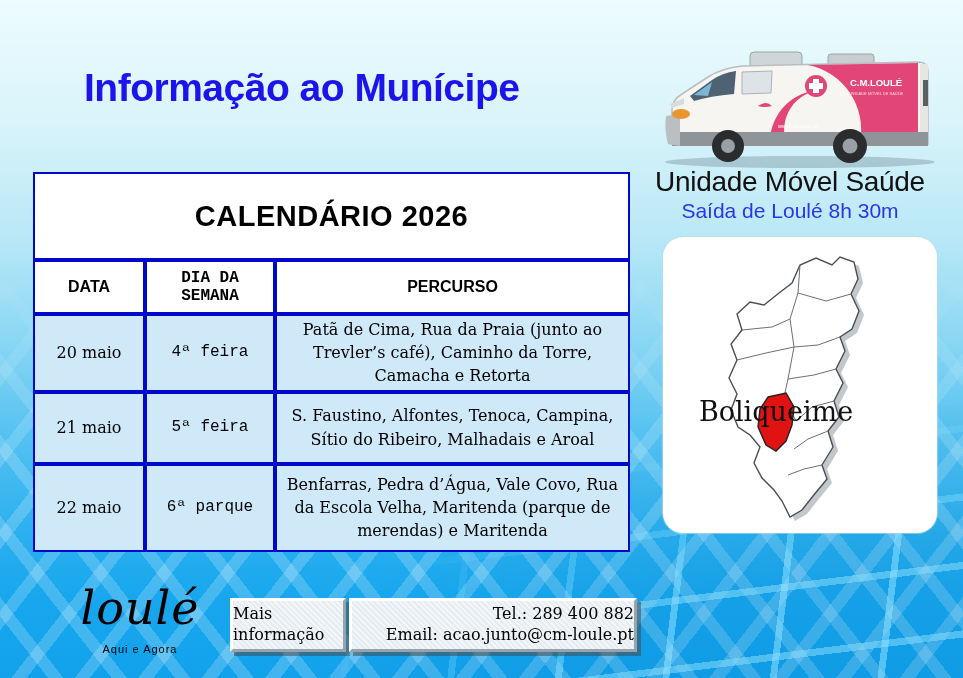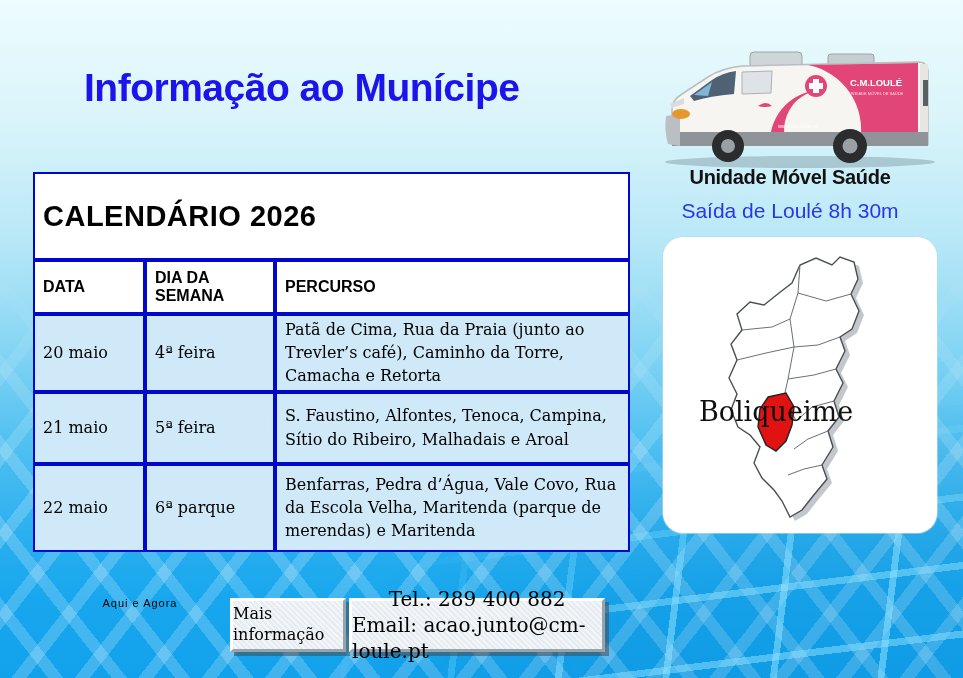--- a/index.html
+++ b/index.html
@@ -41,49 +41,49 @@
   }
 
   
   .calendar{
     position:absolute;left:33px;top:172px;width:597px;
     border-collapse:separate;border-spacing:0;
     background:transparent;
   }
   .calendar th,.calendar td{
     border:2px solid #0008cc;
-    text-align:left;vertical-align:middle;
+    text-align:center;vertical-align:middle;
     padding:2px 8px;
   }
   .cal-title{
     background:#ffffff;height:80px;
     font-size:29px;font-weight:bold;color:#000;
     letter-spacing:.5px;
   }
   .col-head th{
     background:#ffffff;height:46px;
     font-size:16px;font-weight:bold;color:#000;
     font-family:"Liberation Sans",sans-serif;
   }
   .calendar tbody td{
     background:#cfe9f8;
     font-family:"DejaVu Serif","Liberation Serif",serif;
     font-size:16px;color:#000;line-height:1.45;
   }
   .calendar .w-data{width:92px;}
-  .calendar .w-dia{width:110px;}
+  .calendar .w-dia{width:110px;font-family:Liberation Mono, monospace;}
   .calendar tbody tr:nth-child(1) td{height:66px;}
   .calendar tbody tr:nth-child(2) td{height:64px;}
   .calendar tbody tr:nth-child(3) td{height:80px;}
 
   
   .van{position:absolute;left:650px;top:44px;}
   .ums-heading{
     position:absolute;left:640px;top:166px;width:300px;
-    text-align:center;font-size:20px;font-weight:bold;color:#111;
+    text-align:center;font-size:28px;font-weight:normal;color:#111;
     letter-spacing:-.3px;
   }
   .ums-sub{
     position:absolute;left:640px;top:199px;width:300px;
     text-align:center;font-size:21px;color:#2a35e8;
   }
   .map-card{
     position:absolute;left:663px;top:237px;width:274px;height:296px;
     background:#ffffff;border-radius:20px;
     display:flex;align-items:center;justify-content:center;
@@ -110,21 +110,21 @@
       #f3f6f8;
     border-top:3px solid #ffffff;border-left:3px solid #ffffff;
     border-right:3px solid #97a4ad;border-bottom:3px solid #97a4ad;
     box-shadow:4px 4px 0 rgba(70,75,80,.55);
     display:flex;flex-direction:column;align-items:center;justify-content:center;
     font-family:"DejaVu Serif","Liberation Serif",serif;
     font-weight:normal;color:#000;line-height:1.3;
     cursor:pointer;
   }
   .btn-more{left:230px;width:116px;font-size:16px;}
-  .btn-contact{left:349px;width:256px;font-size:20px;}
+  .btn-contact{left:349px;width:288px;font-size:16px;align-items:flex-end;}
 </style>
 </head>
 <body>
 
 <div class="stage">
   <div class="bg-lattice"></div>
   <div class="bg-tiles"></div>
 
   <h1 class="page-title">Informação ao Munícipe</h1>
 
@@ -220,20 +220,21 @@
         </tr>
         <tr>
           <td class="w-data">22 maio</td>
           <td class="w-dia">6ª parque</td>
           <td>Benfarras, Pedra d’Água, Vale Covo, Rua da Escola Velha, Maritenda (parque de merendas) e Maritenda</td>
         </tr>
       </tbody>
   </table>
 
   <div class="loule-logo">
+    <div class="word">loulé</div>
     <div class="tagline">Aqui e Agora</div>
   </div>
 
   <div class="btn3d btn-more">
     <span>Mais informação</span>
   </div>
 
   <div class="btn3d btn-contact">
     <span>Tel.: 289 400 882</span>
     <span>Email: acao.junto@cm-loule.pt</span>

